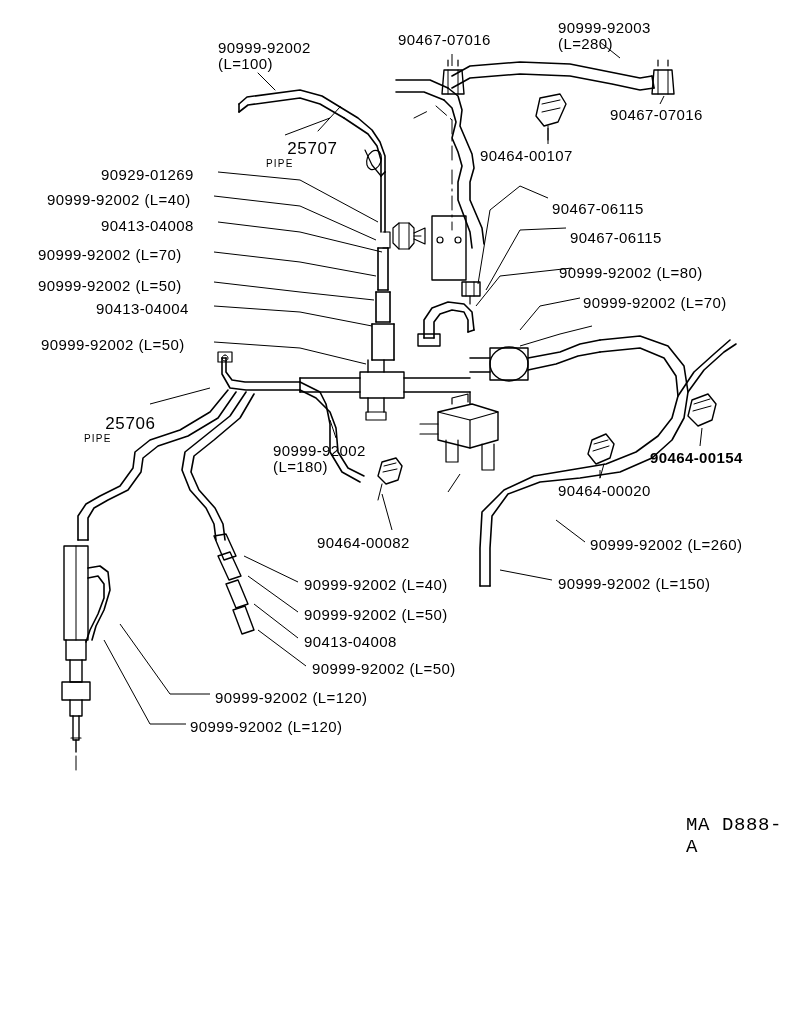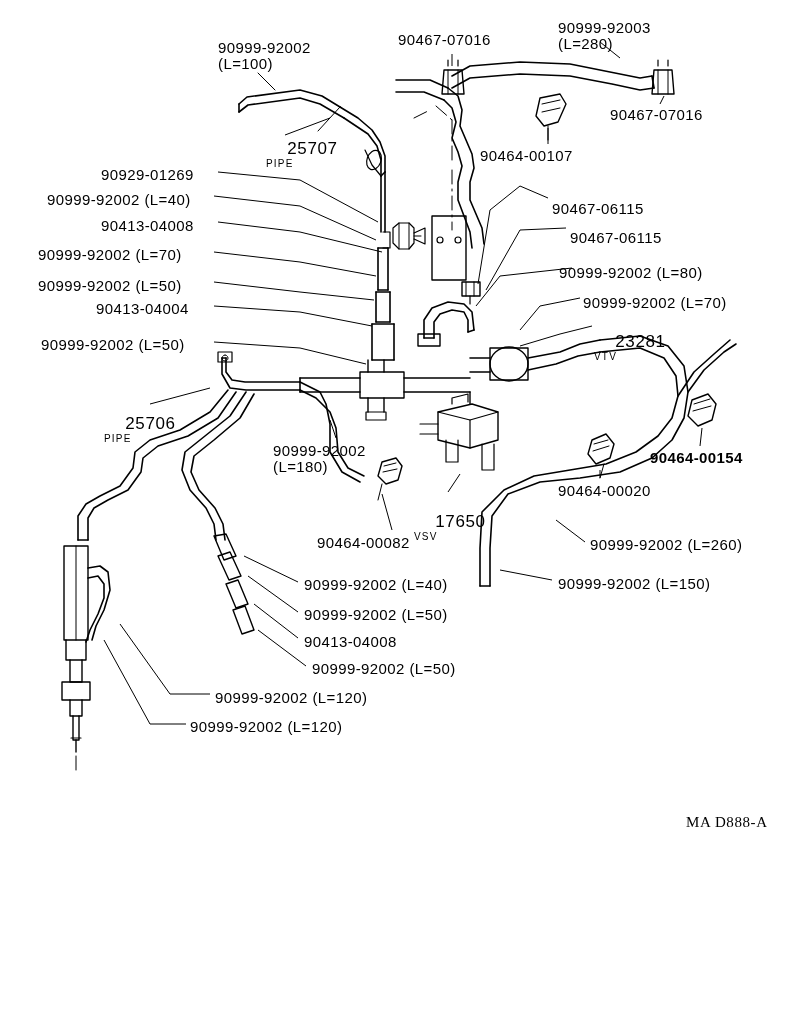--- a/index.html
+++ b/index.html
@@ -41,22 +41,22 @@
     letter-spacing: 0.6px;
   }
   .lbl .sub {
     display: block;
     font-size: 10px;
     letter-spacing: 1.2px;
     margin-top: 1px;
   }
   .footer-code {
     position: absolute;
-    font-family: Liberation Serif, serif;
-    font-size: 15px;
+    font-family: Liberation Mono, monospace;
+    font-size: 19px;
     letter-spacing: 0.6px;
   }
 </style>
 </head>
 <body>
 
 <div id="diagram-root">
 
   <svg class="art" viewBox="0 0 792 1032">
     <g fill="none" stroke="#000" stroke-width="1.6" stroke-linecap="round" stroke-linejoin="round">
@@ -274,34 +274,28 @@
   <div class="lbl" style="left:38px; top:247px;"><span style="white-space: pre;">90999-92002 (L=70)</span></div>
   <div class="lbl" style="left:38px; top:278px;"><span style="white-space: pre;">90999-92002 (L=50)</span></div>
   <div class="lbl" style="left:96px; top:301px;"><span style="white-space: pre;">90413-04004</span></div>
   <div class="lbl" style="left:41px; top:337px;"><span style="white-space: pre;">90999-92002 (L=50)</span></div>
 
   <div class="lbl" style="left:552px; top:201px;"><span style="white-space: pre;">90467-06115</span></div>
   <div class="lbl" style="left:570px; top:230px;"><span style="white-space: pre;">90467-06115</span></div>
   <div class="lbl" style="left:559px; top:265px;"><span style="white-space: pre;">90999-92002 (L=80)</span></div>
   <div class="lbl" style="left:583px; top:295px;"><span style="white-space: pre;">90999-92002 (L=70)</span></div>
 
-  <div class="lbl big" style="left:594px; top:315px;">
-    <span style="white-space: pre;">23281</span><span class="sub" style="white-space: pre;">VTV</span>
-  </div>
-
-  <div class="lbl big" style="left:104px; top:397px;">
+
+  <div class="lbl big" style="left:84px; top:397px;">
     <span style="white-space: pre;">25706</span><span class="sub" style="white-space: pre;">PIPE</span>
   </div>
 
   <div class="lbl" style="left:273px; top:443px;"><span style="white-space: pre;">90999-92002
 (L=180)</span></div>
 
-  <div class="lbl big" style="left:414px; top:495px;">
-    <span style="white-space: pre;">17650</span><span class="sub" style="white-space: pre;">VSV</span>
-  </div>
 
   <div class="lbl" style="left:317px; top:535px;"><span style="white-space: pre;">90464-00082</span></div>
   <div class="lbl" style="left:558px; top:483px;"><span style="white-space: pre;">90464-00020</span></div>
   <div class="lbl" style="left:650px; top:450px;"><span style="white-space: pre; font-weight: bold;">90464-00154</span></div>
   <div class="lbl" style="left:590px; top:537px;text-align:center;"><span style="white-space: pre;">90999-92002 (L=260)</span></div>
   <div class="lbl" style="left:558px; top:576px;text-align:right;"><span style="white-space: pre;">90999-92002 (L=150)</span></div>
 
   <div class="lbl" style="left:304px; top:577px;"><span style="white-space: pre;">90999-92002 (L=40)</span></div>
   <div class="lbl" style="left:304px; top:607px;"><span style="white-space: pre;">90999-92002 (L=50)</span></div>
   <div class="lbl" style="left:304px; top:634px;"><span style="white-space: pre;">90413-04008</span></div>

